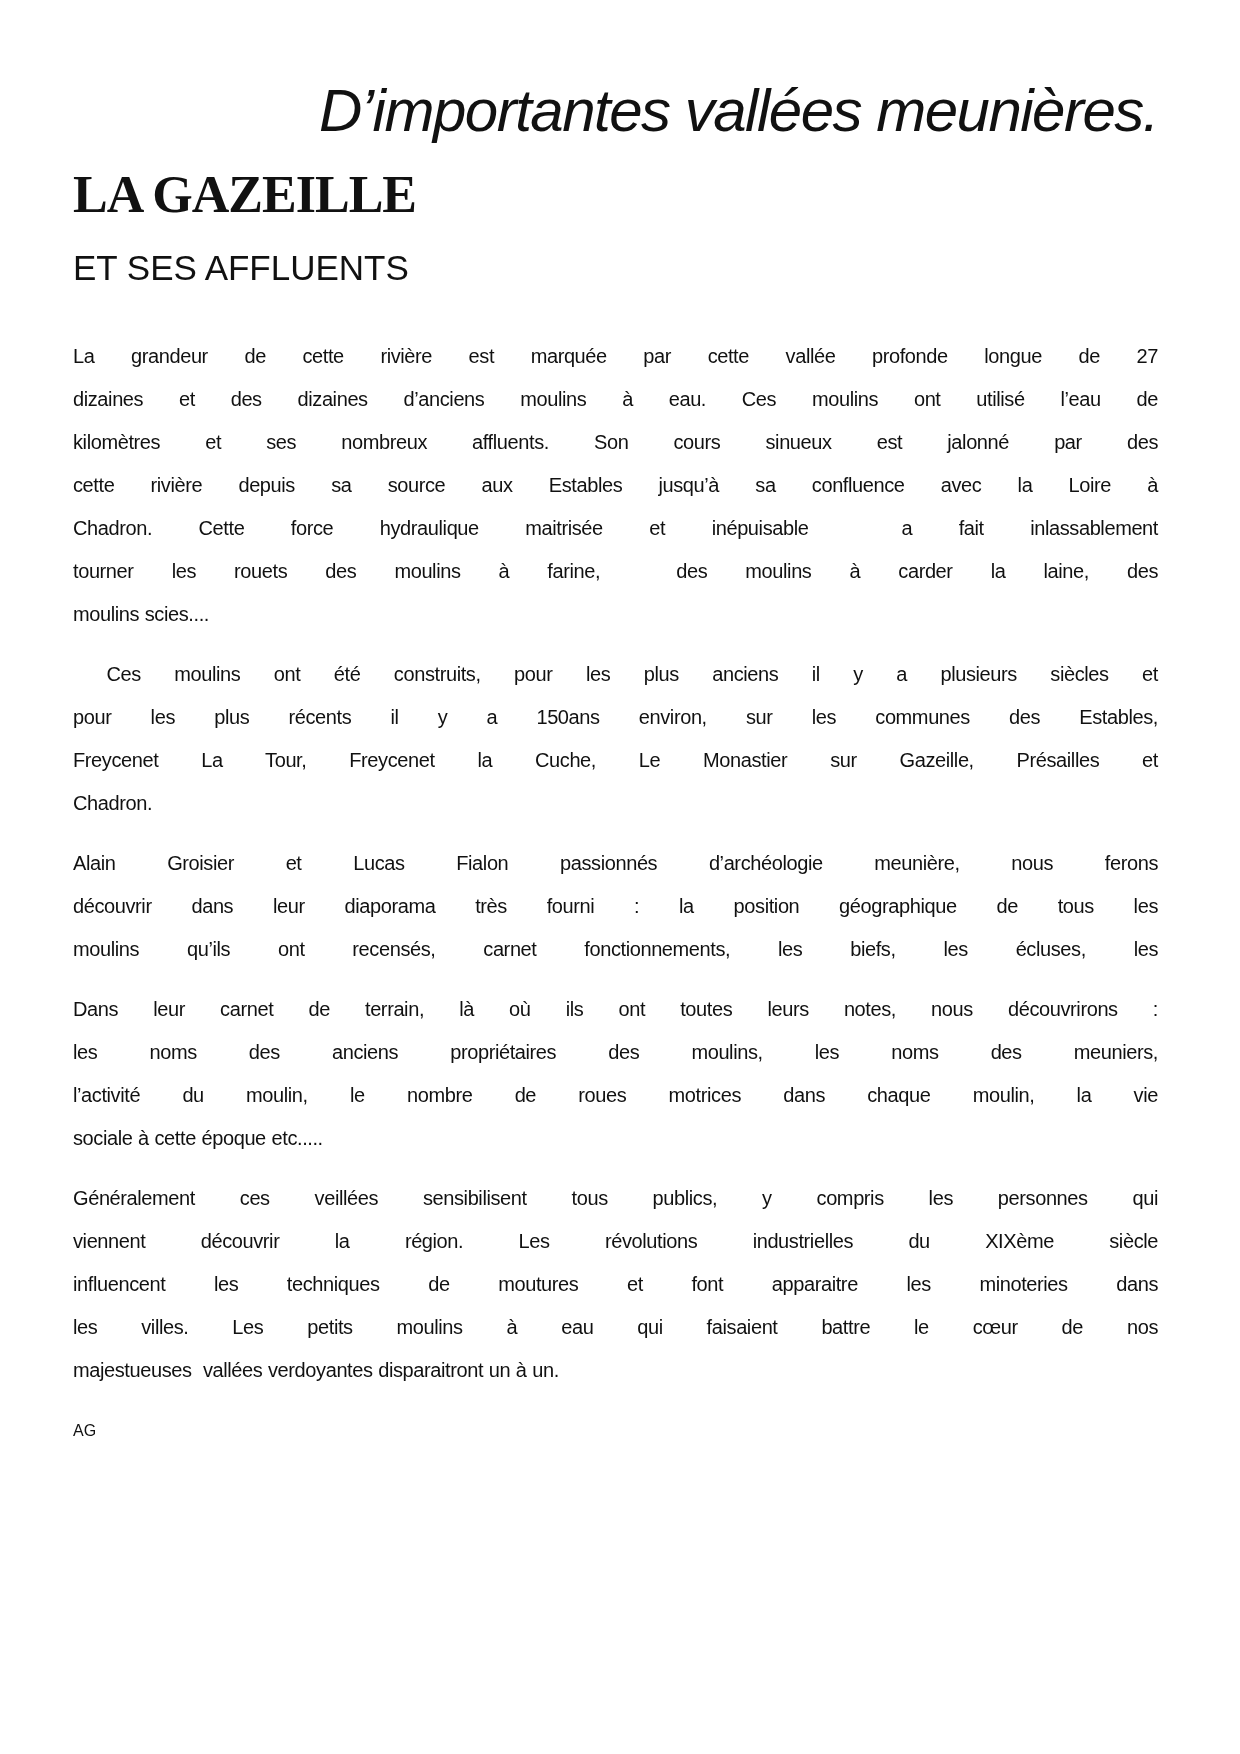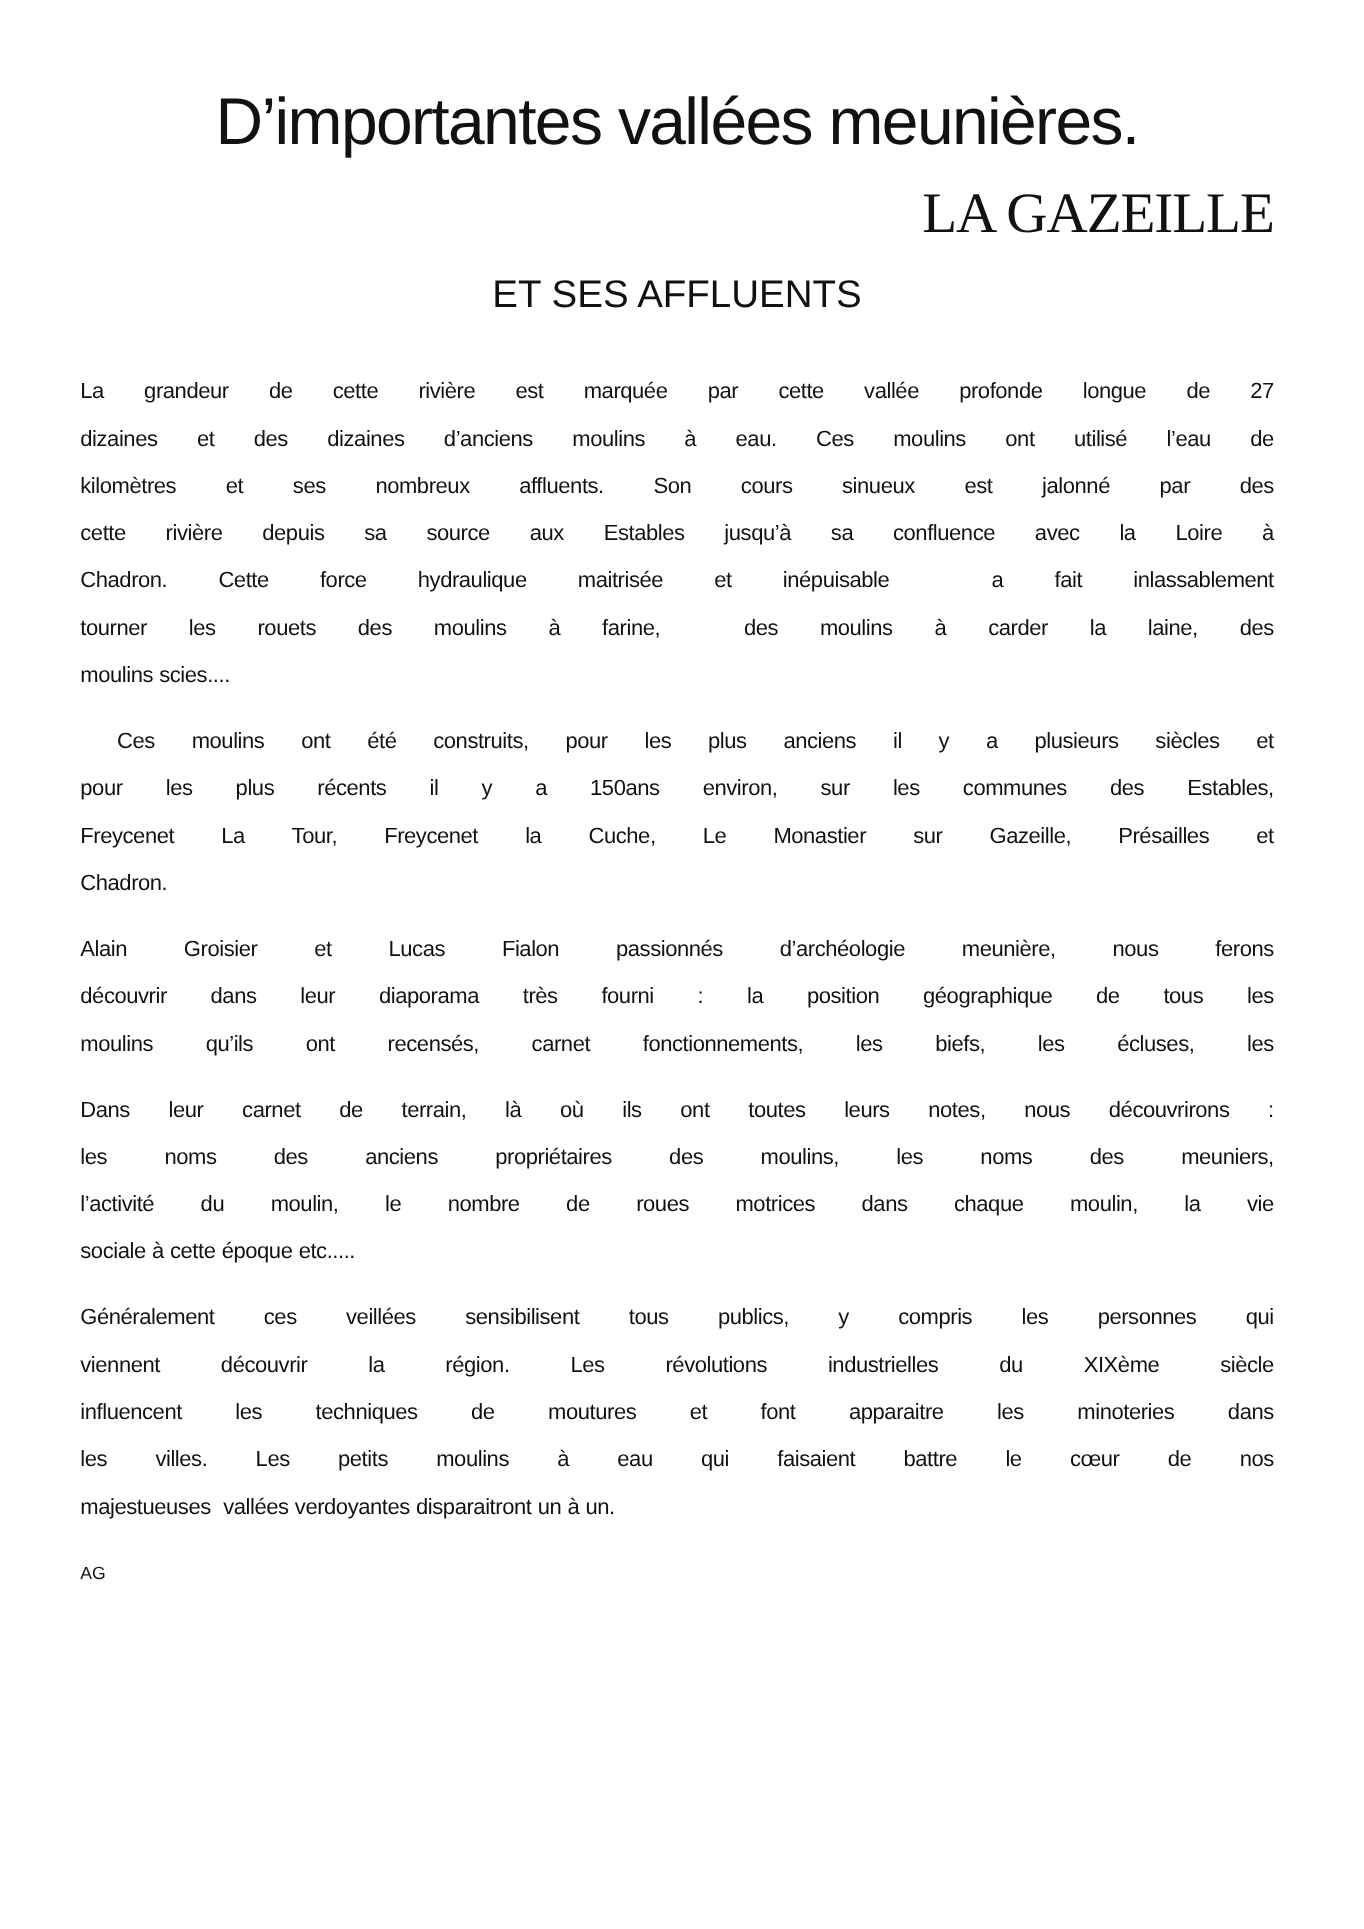--- a/index.html
+++ b/index.html
@@ -21,40 +21,40 @@
     left: 73px;
     right: 82px;
     top: 0;
   }
   .title {
     margin: 80px 0 0 0;
     font-size: 60px;
     line-height: 62px;
     font-weight: 400;
     letter-spacing: -1.5px;
-    text-align: center;
+    text-align: right;
     white-space: nowrap;
+    font-style: italic;
   }
   .subtitle {
     margin: 26px 0 0 0;
     font-family: "Liberation Serif", "DejaVu Serif", serif;
     font-size: 52px;
     line-height: 54px;
-    font-weight: 400;
+    font-weight: 700;
     letter-spacing: -1px;
-    text-align: right;
+    text-align: left;
     white-space: nowrap;
   }
   .tagline {
     margin: 27px 0 0 0;
     font-size: 35px;
     line-height: 38px;
     font-weight: 400;
     letter-spacing: 0;
-    text-align: center;
     white-space: nowrap;
   }
   .body-text {
     margin-top: 48px;
     font-size: 20px;
     letter-spacing: -0.4px;
     word-spacing: 0.5px;
   }
   .para {
     margin: 0 0 17px 0;

